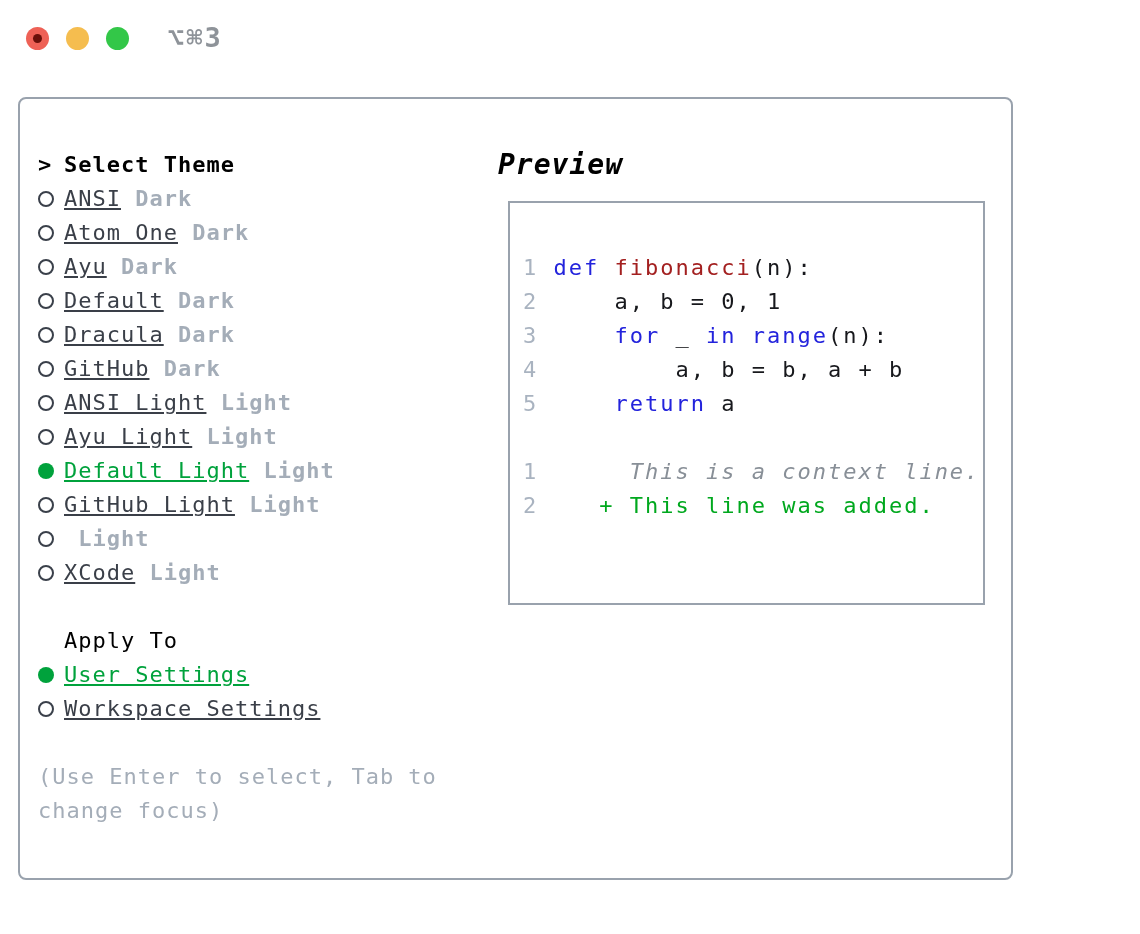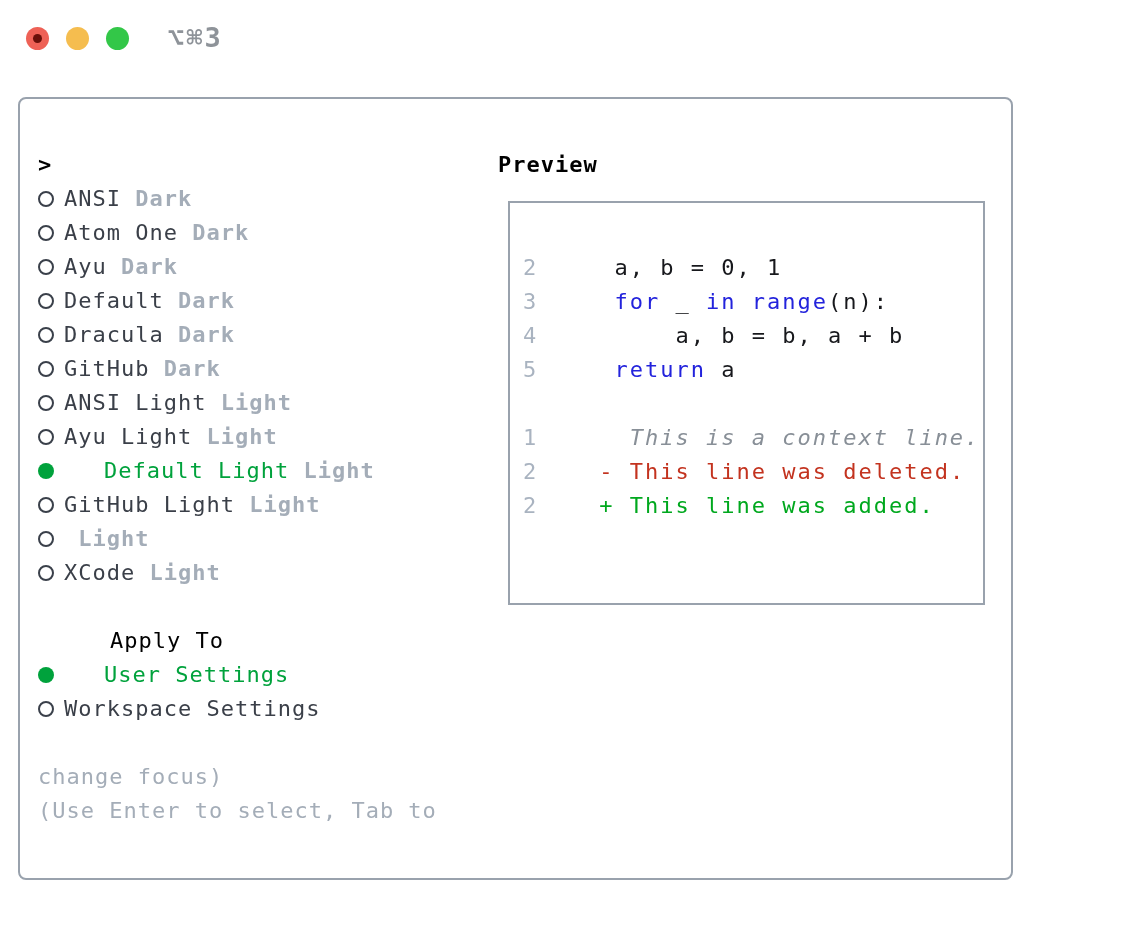--- a/index.html
+++ b/index.html
@@ -50,28 +50,28 @@
   .left-col{position:absolute;left:18px;top:49px;}
   .row{
     height:34px;line-height:34px;font-size:22px;letter-spacing:1px;
     display:flex;align-items:center;color:var(--text-dark,#3a3f48);white-space:pre;
   }
   .marker{width:26px;flex:none;display:flex;align-items:center;}
   .ring{width:12px;height:12px;border:2px solid #3a404a;border-radius:50%;}
   .dot-sel{width:16px;height:16px;border-radius:50%;background:var(--accent-green,#00a23c);}
   .cursor-gt{font-weight:bold;color:#000;}
   .header-row span.lbl{font-weight:bold;color:#000;}
-  .apply-header span.lbl{color:#000;margin-left:46px;}
-  .nm{color:var(--text-dark,#3a3f48);}
-  .nm.sel{color:var(--accent-green,#00a23c);margin-left:40px;}
+  .apply-header span.lbl{color:#000;}
+  .nm{color:var(--text-dark,#3a3f48);text-decoration:underline;}
+  .nm.sel{color:var(--accent-green,#00a23c);}
   .tag{color:var(--muted-gray,#a4adb8);font-weight:bold;}
   .hint-row{height:34px;line-height:34px;font-size:22px;letter-spacing:1px;color:var(--muted-gray,#a4adb8);white-space:pre;}
   
   .right-col{position:absolute;left:478px;top:49px;}
-  .preview-title{height:34px;line-height:34px;font-size:22px;font-weight:bold;letter-spacing:1px;color:#000;}
+  .preview-title{height:34px;line-height:34px;font-size:28px;font-weight:bold;letter-spacing:1px;color:#000;font-style:italic;}
   .preview-box{
     position:absolute;left:488px;top:102px;width:477px;height:404px;
     border:2px solid var(--border-gray,#99a2ad);box-sizing:border-box;
     padding:48px 0 0 13px;background:#fff;overflow:hidden;
   }
   .code-line{height:34px;line-height:34px;font-size:22px;letter-spacing:2px;white-space:pre;}
   .code-line .num{color:var(--linenum-gray,#a9b3c0);}
   .code-line .plain{color:#17181c;}
   .code-line .kw{color:var(--keyword-blue,#2323dc);}
   .code-line .fn{color:var(--function-red,#a32020);}
@@ -91,20 +91,21 @@
     <span class="light min"></span>
     <span class="light zoomb"></span>
     <span class="window-title">⌥⌘3</span>
   </div>
 
   <div class="panel">
 
     <div class="left-col">
       <div class="row header-row">
         <span class="marker cursor-gt">&gt;</span>
+        <span class="lbl">Select Theme</span>
       </div>
       <div id="theme-items">
           <div class="row"><span class="marker"><span class="ring"></span></span><span class="nm">ANSI</span><span class="tag"> Dark</span></div>
           <div class="row"><span class="marker"><span class="ring"></span></span><span class="nm">Atom One</span><span class="tag"> Dark</span></div>
           <div class="row"><span class="marker"><span class="ring"></span></span><span class="nm">Ayu</span><span class="tag"> Dark</span></div>
           <div class="row"><span class="marker"><span class="ring"></span></span><span class="nm">Default</span><span class="tag"> Dark</span></div>
           <div class="row"><span class="marker"><span class="ring"></span></span><span class="nm">Dracula</span><span class="tag"> Dark</span></div>
           <div class="row"><span class="marker"><span class="ring"></span></span><span class="nm">GitHub</span><span class="tag"> Dark</span></div>
           <div class="row"><span class="marker"><span class="ring"></span></span><span class="nm">ANSI Light</span><span class="tag"> Light</span></div>
           <div class="row"><span class="marker"><span class="ring"></span></span><span class="nm">Ayu Light</span><span class="tag"> Light</span></div>
@@ -117,36 +118,36 @@
       <div class="row apply-header">
         <span class="marker"></span>
         <span class="lbl">Apply To</span>
       </div>
       <div id="apply-options">
           <div class="row"><span class="marker"><span class="dot-sel"></span></span><span class="nm sel">User Settings</span></div>
           <div class="row"><span class="marker"><span class="ring"></span></span><span class="nm">Workspace Settings</span></div>
         </div>
       <div class="row"></div>
       <div id="hint">
+          <div class="hint-row">(Use Enter to select, Tab to</div>
           <div class="hint-row">change focus)</div>
-          <div class="hint-row">(Use Enter to select, Tab to</div>
         </div>
     </div>
 
     <div class="right-col">
       <div class="preview-title">Preview</div>
     </div>
 
     <div class="preview-box">
       <div id="code">
+          <div class="code-line"><span class="num">1 </span><span class="kw">def</span><span class="plain"> </span><span class="fn">fibonacci</span><span class="plain">(n):</span></div>
           <div class="code-line"><span class="num">2 </span><span class="plain">    a, b = 0, 1</span></div>
           <div class="code-line"><span class="num">3 </span><span class="plain">    </span><span class="kw">for</span><span class="plain"> _ </span><span class="kw">in</span><span class="plain"> </span><span class="kw">range</span><span class="plain">(n):</span></div>
           <div class="code-line"><span class="num">4 </span><span class="plain">        a, b = b, a + b</span></div>
           <div class="code-line"><span class="num">5 </span><span class="plain">    </span><span class="kw">return</span><span class="plain"> a</span></div>
           <div class="code-line"></div>
           <div class="code-line"><span class="num">1 </span><span class="ctx">     This is a context line.</span></div>
-          <div class="code-line"><span class="num">2 </span><span class="plain">   </span><span class="del">- This line was deleted.</span></div>
           <div class="code-line"><span class="num">2 </span><span class="plain">   </span><span class="add">+ This line was added.</span></div>
         </div>
     </div>
 
   </div>
 </div>
 
 </body></html>

